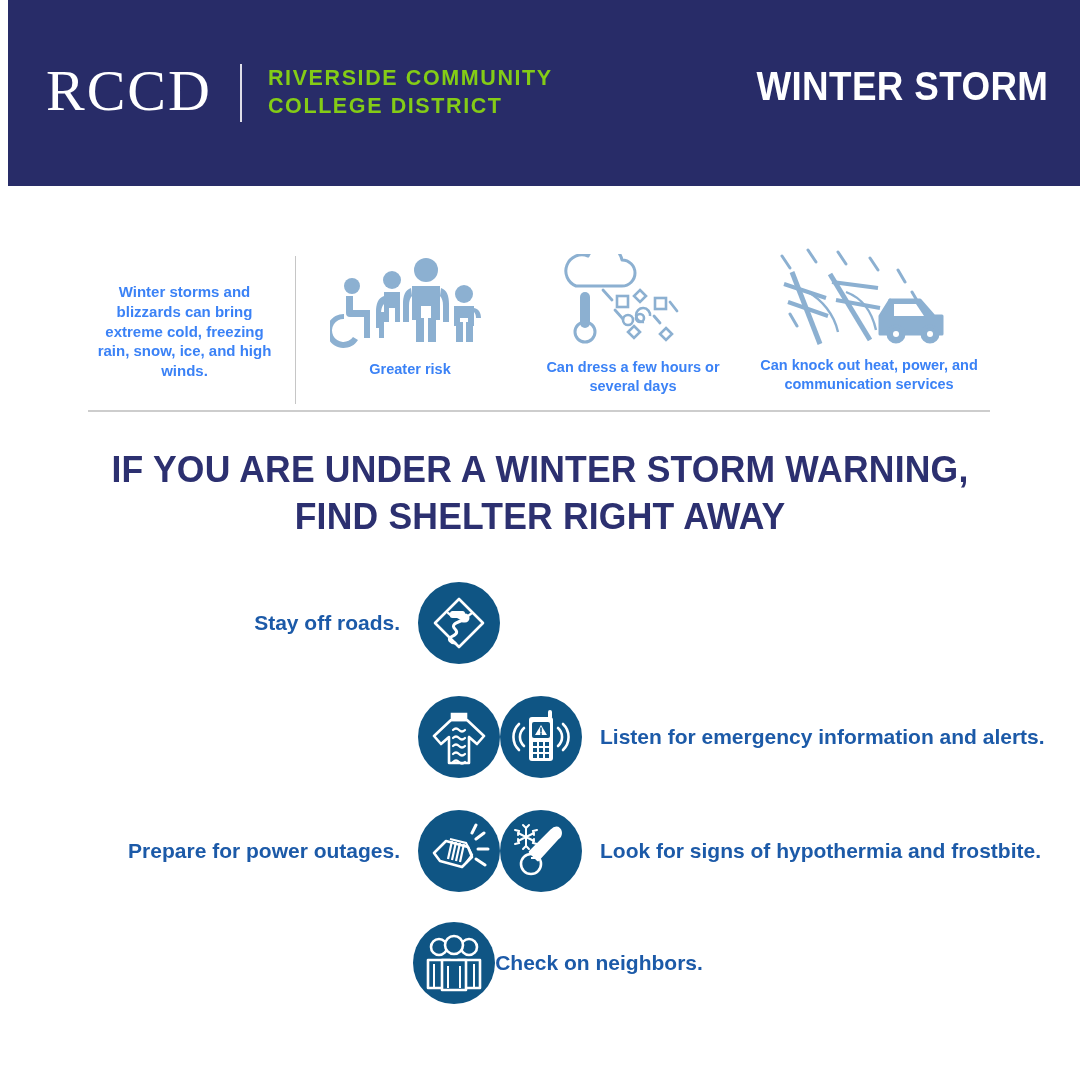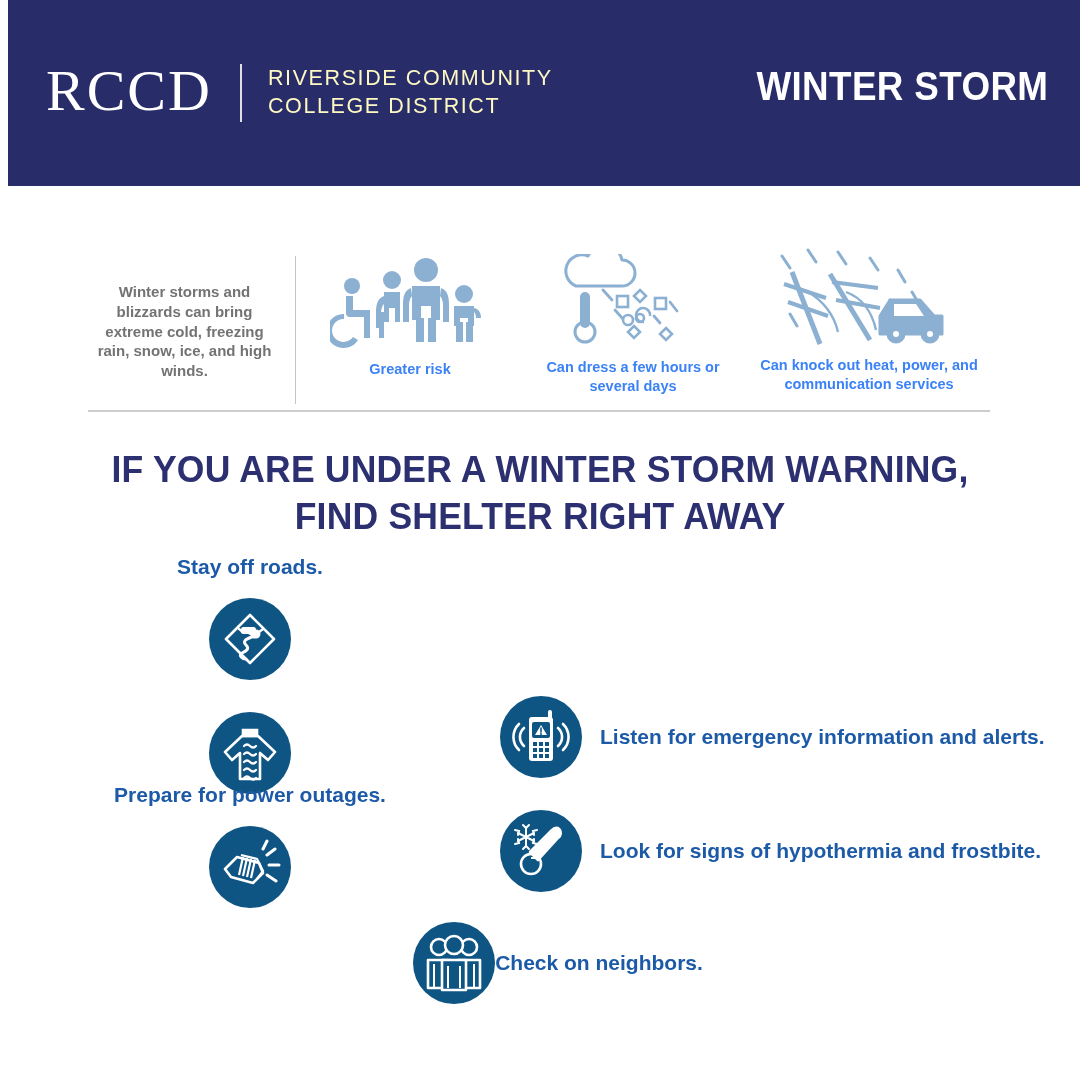--- a/index.html
+++ b/index.html
@@ -23,21 +23,21 @@
     font-family: "Liberation Serif", serif;
     font-size: 58px; font-weight: 400; color: #ffffff;
     letter-spacing: 2px; line-height: 1;
     position: relative; top: -2px;
   }
   .brand-rule {
     width: 2px; height: 58px; background: #ffffff;
     opacity: .85; margin: 0 26px 0 28px;
   }
   .brand-name {
-    color: #fef9c3; font-size: 21.5px; font-weight: 400;
+    color: #84cc16; font-size: 21.5px; font-weight: 700;
     letter-spacing: 1.6px; line-height: 1.28;
     text-transform: uppercase;
   }
   .hazard-title {
     position: absolute; right: 40px; top: 64px;
     color: #ffffff; font-size: 40px; font-weight: 700;
     letter-spacing: 0.4px; text-transform: uppercase;
     transform: scaleX(0.92); transform-origin: right center;
     white-space: nowrap;
   }
@@ -47,21 +47,21 @@
     position: absolute; left: 88px; top: 250px;
     width: 902px; height: 162px;
     display: flex; align-items: flex-start;
   }
   .infostrip::after {
     content: ""; position: absolute; left: 0; bottom: 0;
     width: 902px; height: 2px; background: #cdcdcd;
   }
   .blurb {
     width: 196px; padding-top: 32px;
-    color: #737373; font-size: 15px; font-weight: 700;
+    color: #3b82f6; font-size: 15px; font-weight: 700;
     line-height: 1.32; text-align: center;
   }
   .vdiv { width: 1px; align-self: stretch; background: #c6c6c6; margin: 6px 0 8px 14px; }
   .info-cells { flex: 1; display: flex; align-items: flex-start; }
   .info-cell { display: flex; flex-direction: column; align-items: center; }
   .cell-greater { width: 228px; padding-top: 6px; }
   .cell-duration { width: 218px; padding-top: 4px; }
   .cell-knock { width: 242px; padding-top: 2px; margin-left: 6px; }
   .info-art { height: 96px; display: flex; align-items: flex-end; justify-content: center; }
   .info-label {
@@ -77,21 +77,21 @@
     letter-spacing: 0.2px; text-transform: uppercase;
     transform: scaleX(0.96);
   }
 
   
   .tips { position: absolute; left: 0; top: 566px; width: 1080px; }
   .tip-row { display: flex; height: 114px; }
   .tip {
     display: flex; align-items: center; gap: 18px;
   }
-  .tip.left  { width: 500px; justify-content: flex-end; flex-direction: column; }
+  .tip.left  { width: 500px; justify-content: flex-end; flex-direction: row; }
   .tip.right { width: 580px; justify-content: flex-start; }
   .tip-text {
     color: #1c5aa8; font-size: 21px; font-weight: 700; line-height: 1.3;
   }
   .tip.left .tip-text { text-align: right; }
   .tip.right .tip-text { text-align: left; }
   .badge {
     width: 82px; height: 82px; border-radius: 50%;
     background: #0f5584; flex: 0 0 82px;
     display: flex; align-items: center; justify-content: center;

